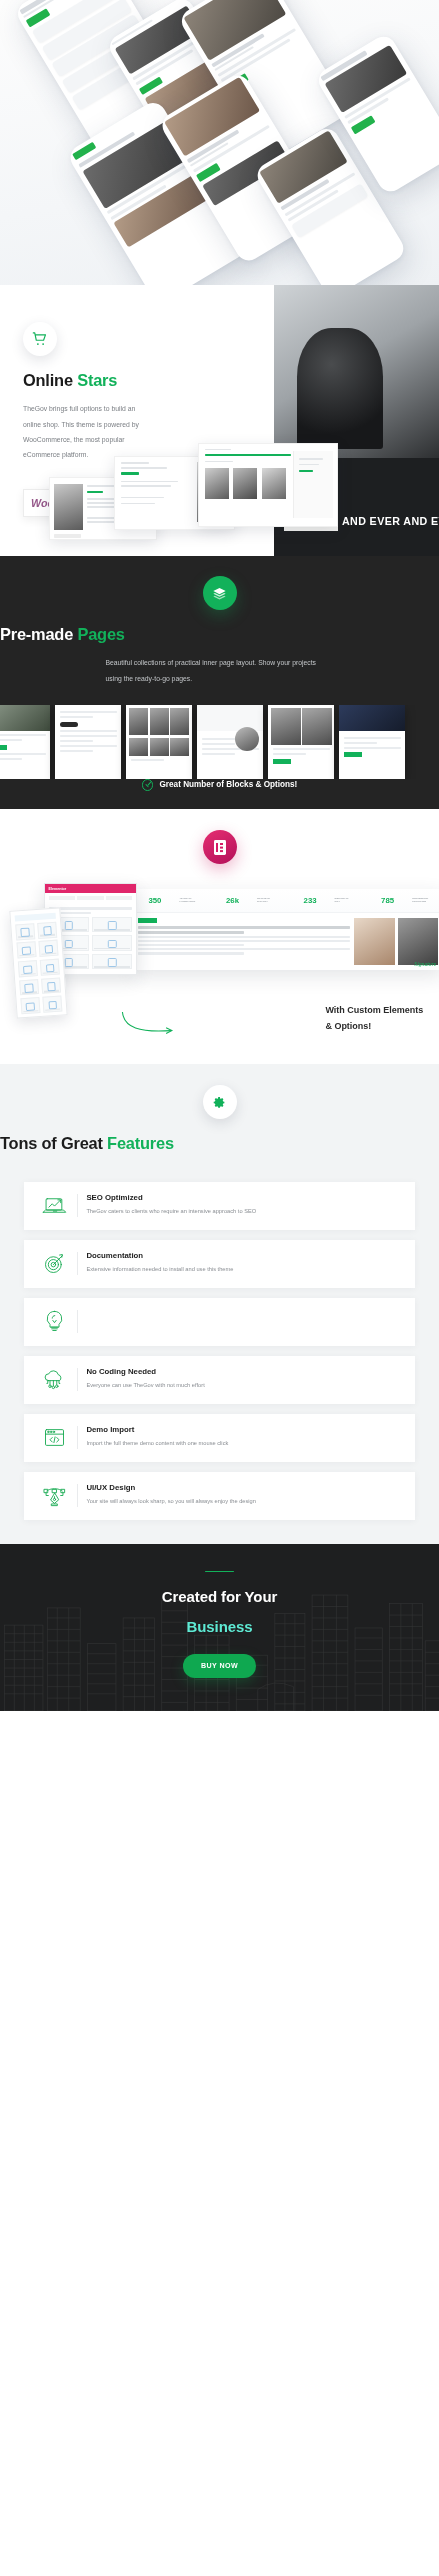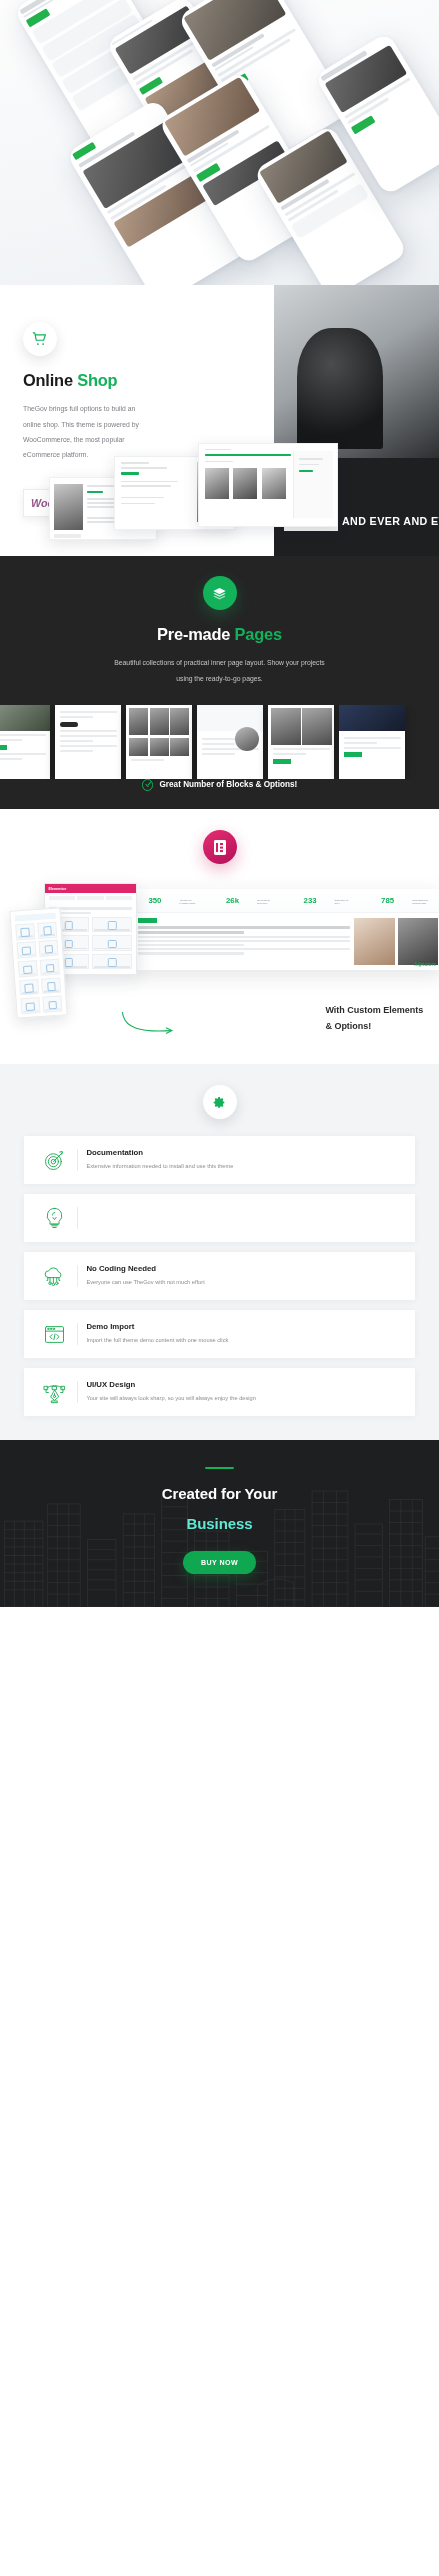--- a/index.html
+++ b/index.html
@@ -102,21 +102,21 @@
   #shot1{ left:26px; top:1.4px;  width:108px; height:63px; }
   #shot2{ left:91px; top:-20px; width:121px; height:74px; }
   #shot3{ left:175px; top:-33px; width:140px; height:84px; }
   .mini-model{ position:absolute; left:4.3px; top:5.7px; width:28.5px; height:46px;
                background:linear-gradient(160deg,#c9c9c9,#5b5b5b); }
   .mini-txt{ position:absolute; height:1.8px; background:#e2e5e8; border-radius:0.7px;}
   .mini-grn{ background:#12b15a !important; }
 
   
   .premade{ background:#242424; padding:20px 0 18.5px; position:relative; }
-  .center{ text-align:center; }
+  .center{ text-align:left; }
   .ic-center{ margin:0 auto; }
   .ic-green{ background:#12b15a; box-shadow:0 5.7px 15.7px rgba(18,177,90,.28); }
   h2.sec-title.on-dark{ color:#fff; }
   .premade-p{
     font-size:6.8px; color:#c3c6c9; line-height:2.3; max-width:228px; margin:0 auto;
   }
   .thumb-strip{
     display:flex; gap:5px; margin-top:18.5px; padding:0 2.9px;
     height:74px; overflow:hidden;
   }
@@ -179,21 +179,21 @@
   .bw-body .th-l{ margin:2.1px 0; }
   .preview{
     position:absolute; left:133px; top:13px; right:-4.3px; background:#fff;
     box-shadow:0 5.7px 18.5px rgba(30,40,60,.12); z-index:2; overflow:hidden;
   }
   .stat-bar{
     display:flex; justify-content:space-around; align-items:center;
     height:24px; border-bottom:0.7px solid #f1f3f5;
     background:linear-gradient(#fff,#fbfcfd);
   }
-  .stat{ display:flex; align-items:flex-end; gap:18px;}
+  .stat{ display:flex; align-items:center; gap:18px;}
   .stat .num{ color:#12b15a; font-weight:800; font-size:7.8px;}
   .stat .lbl{ color:#9aa0a6; font-size:2.4px; line-height:1.25; max-width:15.7px; font-weight:700;}
   .prev-body{ display:flex; padding:5px; gap:4.3px;}
   .prev-left{ flex:1; }
   .prev-left .th-l{ margin:2.1px 0;}
   .prev-imgs{ display:flex; gap:2.9px; flex:0 0 84px; }
   .prev-imgs i{ display:block; height:47px; flex:1;}
   .prev-imgs i.a{ background:linear-gradient(150deg,#e8d8c8,#a8866b);}
   .prev-imgs i.b{ background:linear-gradient(150deg,#9b9b9b,#3f3f3f);}
   .sign{ position:absolute; right:7.1px; bottom:2.9px; color:#12b15a; font-size:5.7px;
@@ -322,21 +322,21 @@
   <div class="shop-inner">
     <div class="icon-circle">
       <svg width="15.7" height="15.7" viewBox="0 0 24 24" fill="none" stroke="#12b15a" stroke-width="1.8" stroke-linecap="round" stroke-linejoin="round">
         <circle cx="9" cy="20" r="1.4" fill="#12b15a" stroke="none"></circle>
         <circle cx="17" cy="20" r="1.4" fill="#12b15a" stroke="none"></circle>
         <path d="M2 3h2.2l2.4 11.2h11.1L20.6 6H6"></path>
       </svg>
     </div>
 
     <h2 class="sec-title">
-      <span>Online </span><span class="hl">Shop</span>
+      <span>Online </span><span class="hl">Stars</span>
     </h2>
 
     <p class="shop-p">TheGov brings full options to build an online shop. This theme is powered by WooCommerce, the most popular eCommerce platform.</p>
 
     <div class="woo-row">
       <div class="woo-badge">
         <span>Woo</span>
       </div>
 
       <div class="shot" id="shot1">
@@ -596,24 +596,43 @@
 </section>
 
 <section class="features">
   <div class="center">
     <div class="icon-circle ic-center">
       <svg width="13" height="13" viewBox="0 0 24 24" fill="#12b15a">
         <path d="M12 8.6a3.4 3.4 0 1 0 0 6.8 3.4 3.4 0 0 0 0-6.8zm0 5a1.6 1.6 0 1 1 0-3.2 1.6 1.6 0 0 1 0 3.2z"></path>
         <path d="M21 13.6v-3.2l-2.3-.4a6.9 6.9 0 0 0-.8-1.9l1.3-1.9-2.3-2.3-1.9 1.3a6.9 6.9 0 0 0-1.9-.8L12.8 2h-3.2L9.2 4.4a6.9 6.9 0 0 0-1.9.8L5.4 3.9 3.1 6.2l1.3 1.9a6.9 6.9 0 0 0-.8 1.9L1.3 10.4v3.2l2.3.4a6.9 6.9 0 0 0 .8 1.9l-1.3 1.9 2.3 2.3 1.9-1.3a6.9 6.9 0 0 0 1.9.8l.4 2.3h3.2l.4-2.3a6.9 6.9 0 0 0 1.9-.8l1.9 1.3 2.3-2.3-1.3-1.9a6.9 6.9 0 0 0 .8-1.9l2.1-.4z"></path>
       </svg>
     </div>
+    <h2 class="sec-title">
+      <span>Tons of Great </span><span class="hl">Features</span>
+    </h2>
   </div>
 
   <div class="feat-list">
 
+    <div class="feat-card">
+      <div class="feat-ic">
+        <svg width="27" height="27" viewBox="0 0 48 48" fill="none" stroke="#14a94f" stroke-width="1.6" stroke-linecap="round" stroke-linejoin="round">
+          <rect x="9" y="12" width="28" height="20" rx="2"></rect>
+          <path d="M4 36h40l-4-4H8l-4 4z"></path>
+          <path d="M22 34h6"></path>
+          <path d="M14 27l6-6 4 4 11-11"></path>
+          <path d="M30 14h5v5"></path>
+        </svg>
+      </div>
+      <div class="feat-div"></div>
+      <div class="feat-txt">
+        <div class="feat-h">SEO Optimized</div>
+        <div class="feat-p">TheGov caters to clients who require an intensive approach to SEO</div>
+      </div>
+    </div>
 
     <div class="feat-card">
       <div class="feat-ic">
         <svg width="27" height="27" viewBox="0 0 48 48" fill="none" stroke="#14a94f" stroke-width="1.6" stroke-linecap="round" stroke-linejoin="round">
           <circle cx="22" cy="26" r="14"></circle>
           <circle cx="22" cy="26" r="9"></circle>
           <circle cx="22" cy="26" r="4"></circle>
           <path d="M22 26 L38 10"></path>
           <path d="M33 9l5-1-1 5"></path>
         </svg>

